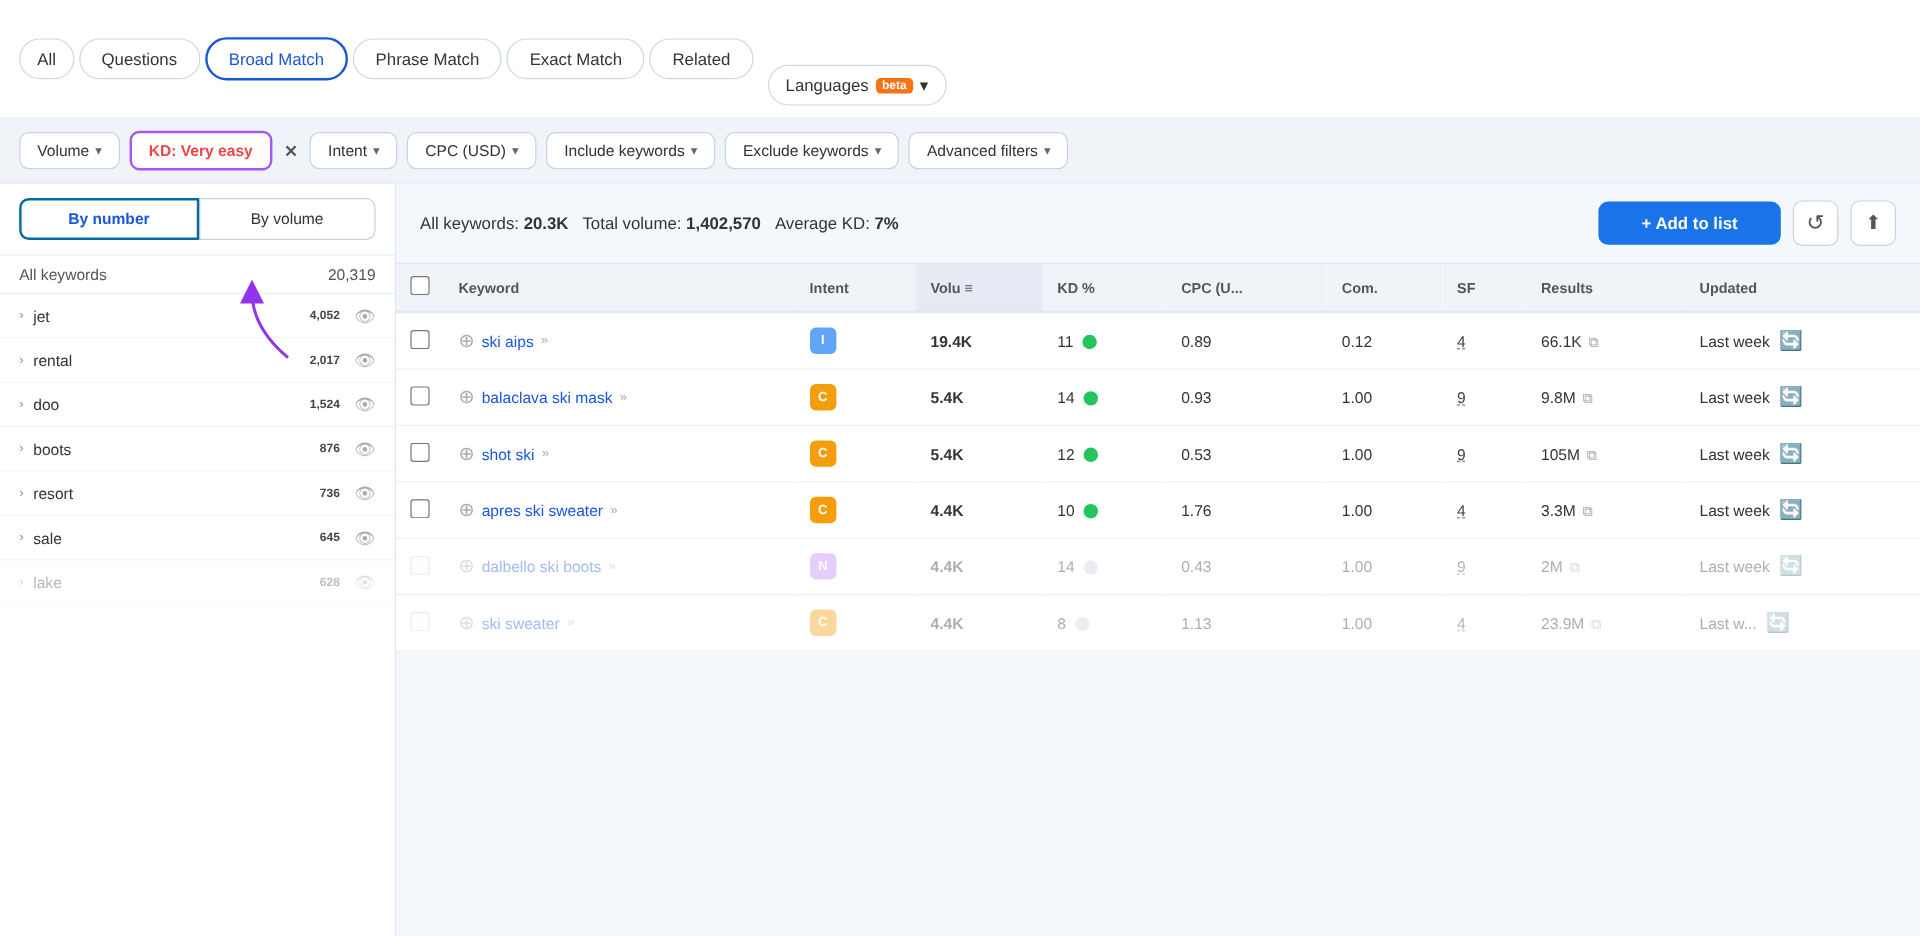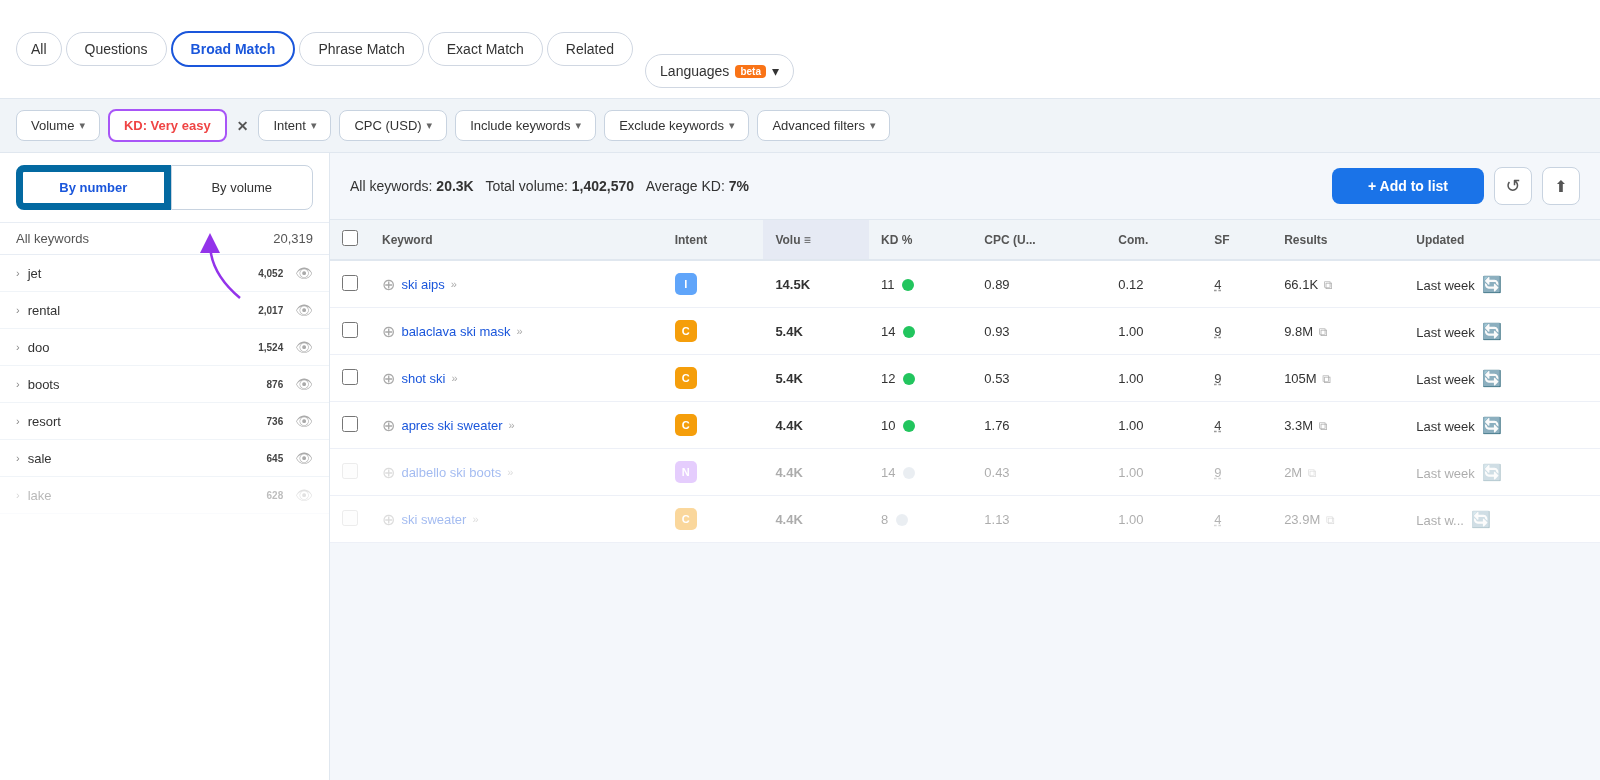--- a/index.html
+++ b/index.html
@@ -30,21 +30,21 @@
       font-size: 14px;
       font-weight: 500;
       color: #333;
       cursor: pointer;
       white-space: nowrap;
     }
     .tab-btn.active {
       background: #fff;
       border: 2px solid #1a56db;
       color: #1a56db;
-      font-weight: 700;
+      font-weight: 400;
     }
     .tab-btn.all-btn {
       padding: 8px 14px;
     }
     .languages-btn {
       padding: 8px 14px;
       border-radius: 20px;
       border: 1.5px solid #d0d7e2;
       background: #fff;
       font-size: 14px;
@@ -133,21 +133,21 @@
       background: #fff;
       font-size: 13px;
       cursor: pointer;
       color: #333;
       font-weight: 500;
     }
     .toggle-btn:first-child { border-radius: 8px 0 0 8px; border-right: none; }
     .toggle-btn:last-child { border-radius: 0 8px 8px 0; }
     .toggle-btn.active-toggle {
       background: #fff;
-      border: 7px solid #0369a1;
+      border: 2px solid #0369a1;
       color: #1a56db;
       font-weight: 600;
       z-index: 1;
     }
 
     .sidebar-header-row {
       display: flex;
       justify-content: space-between;
       padding: 8px 16px;
       font-size: 13px;
@@ -483,21 +483,21 @@
     <td>
       <a class="kw-link">
         <span class="plus-icon">⊕</span>
         ski aips
         <span class="chevron-right">»</span>
       </a>
     </td>
     <td>
       <span class="intent-badge intent-i">I</span>
     </td>
-    <td style="font-weight:600;">14.5K</td>
+    <td style="font-weight:600;">19.4K</td>
     <td>
       11
       <span class="kd-dot dot-green"></span>
     </td>
     <td>0.89</td>
     <td>0.12</td>
     <td>
       <span class="underlined-num">4</span>
     </td>
     <td>

